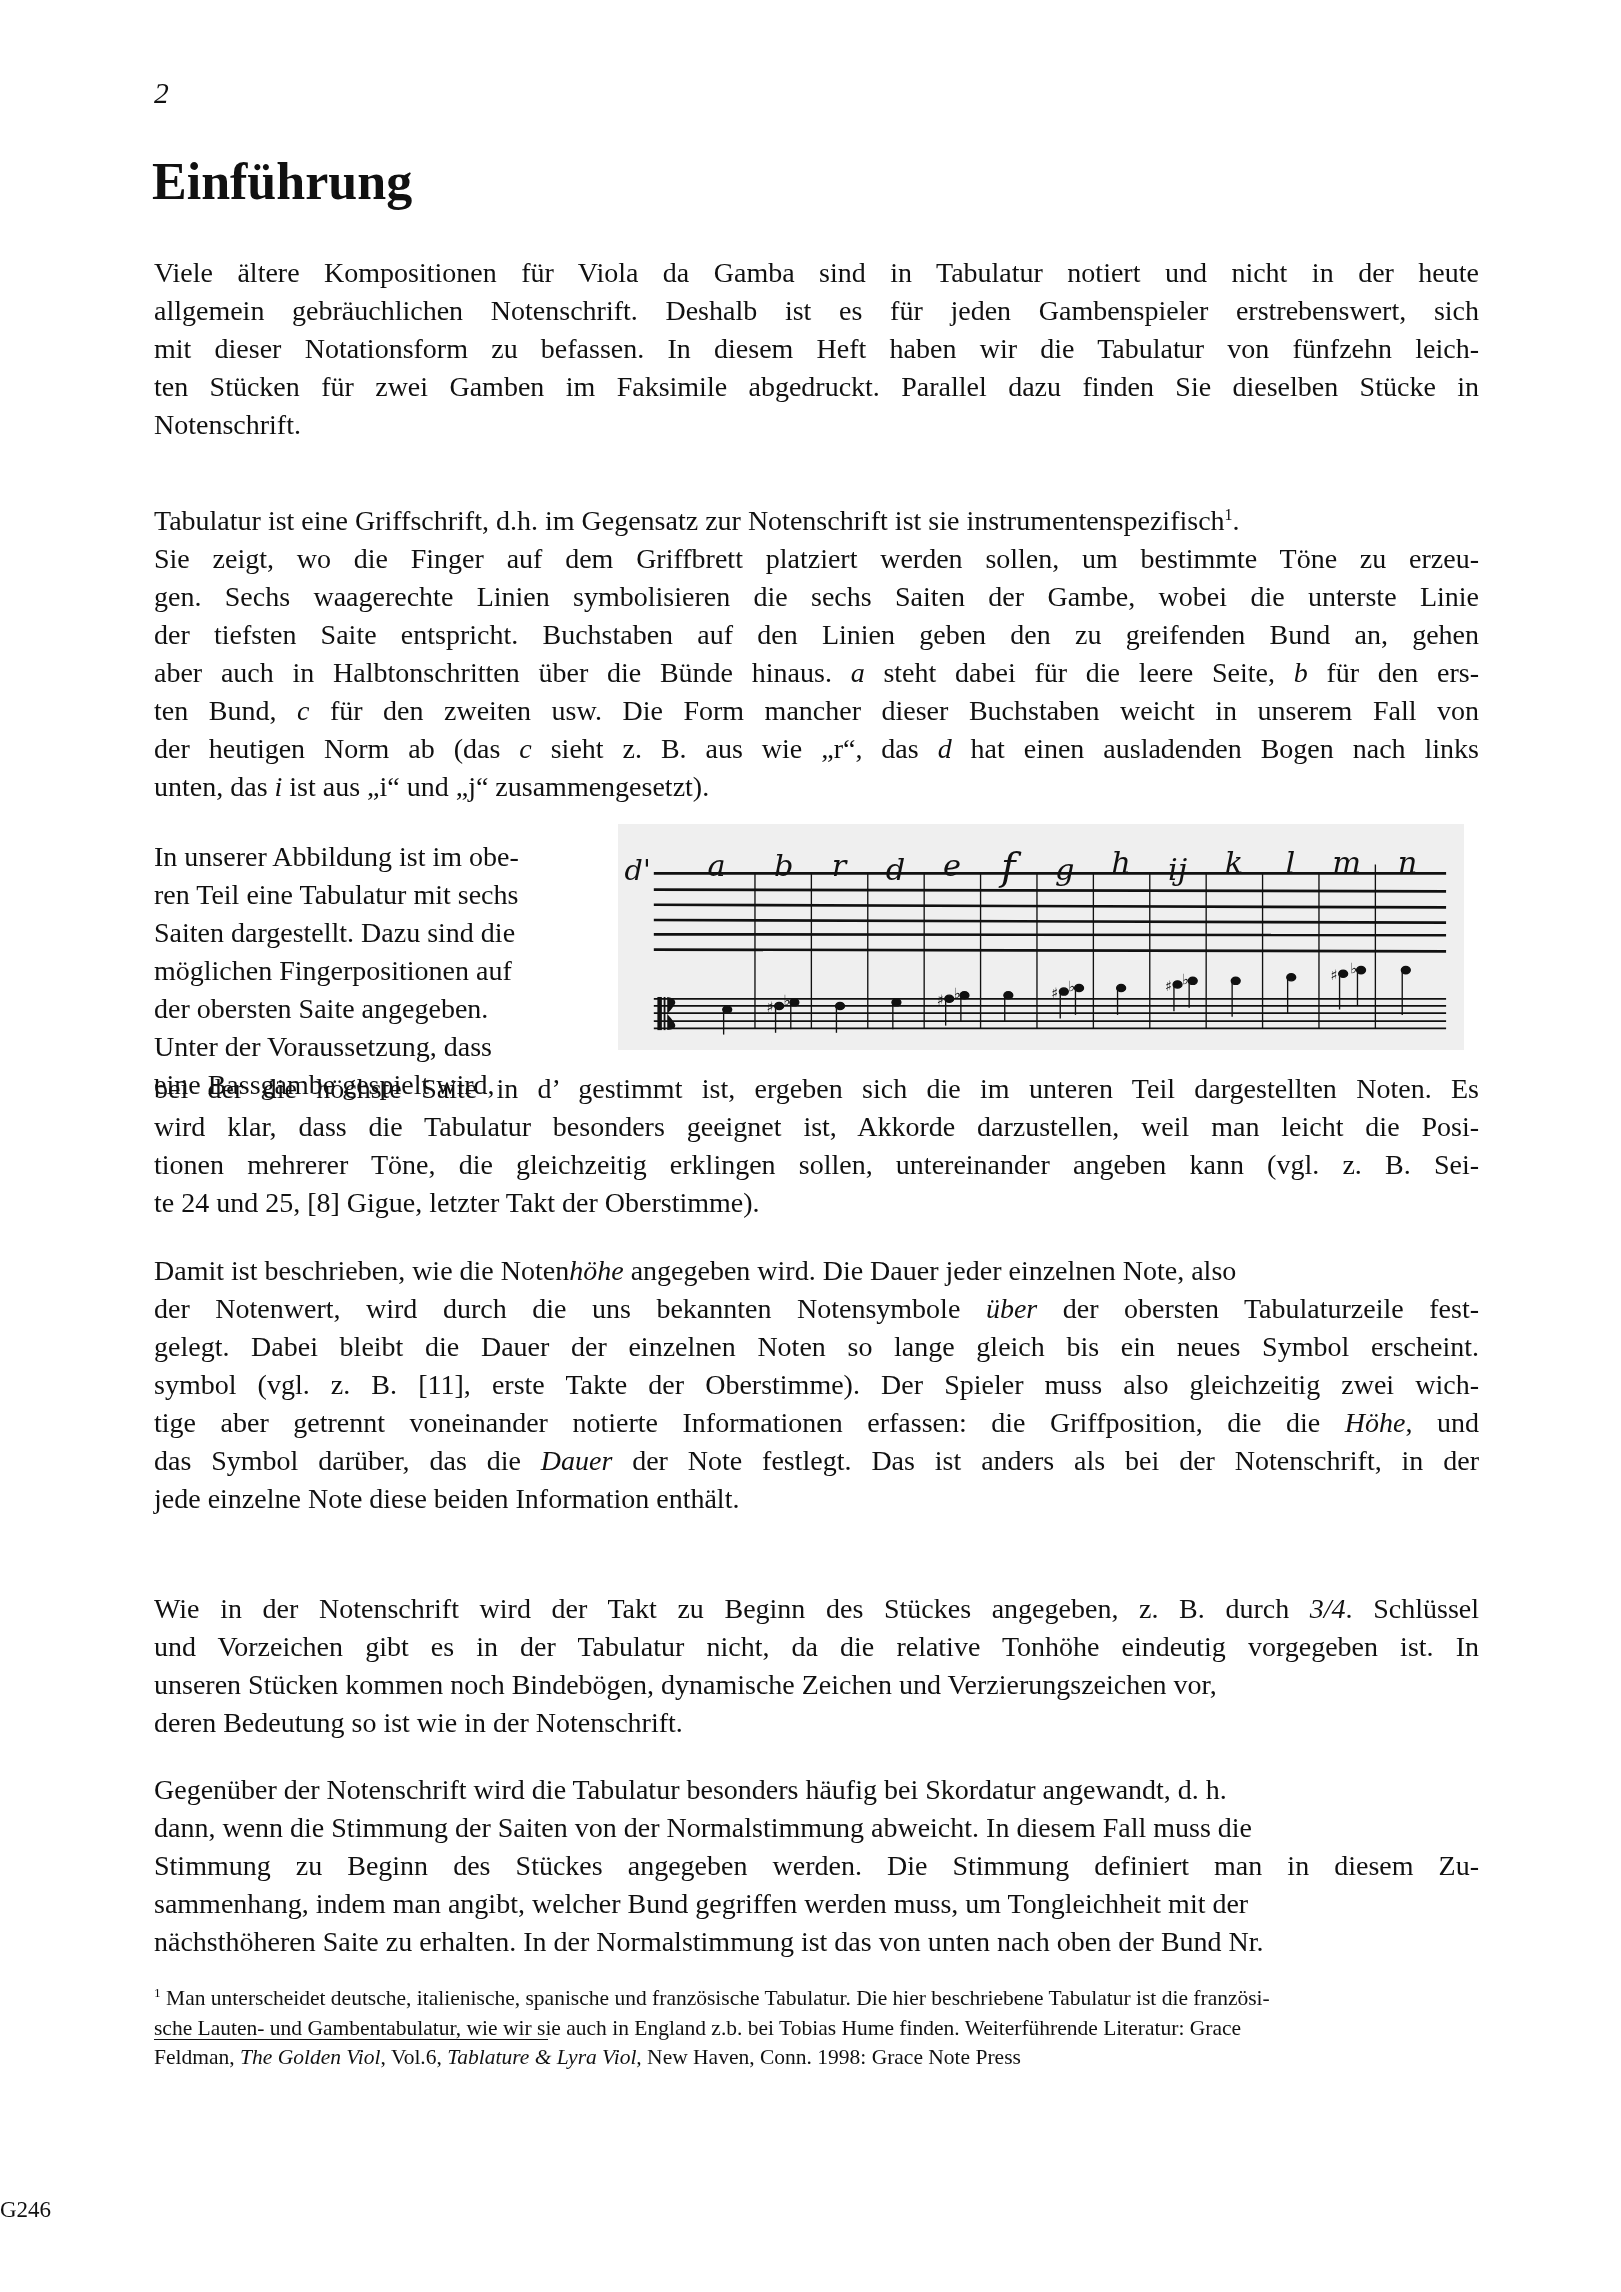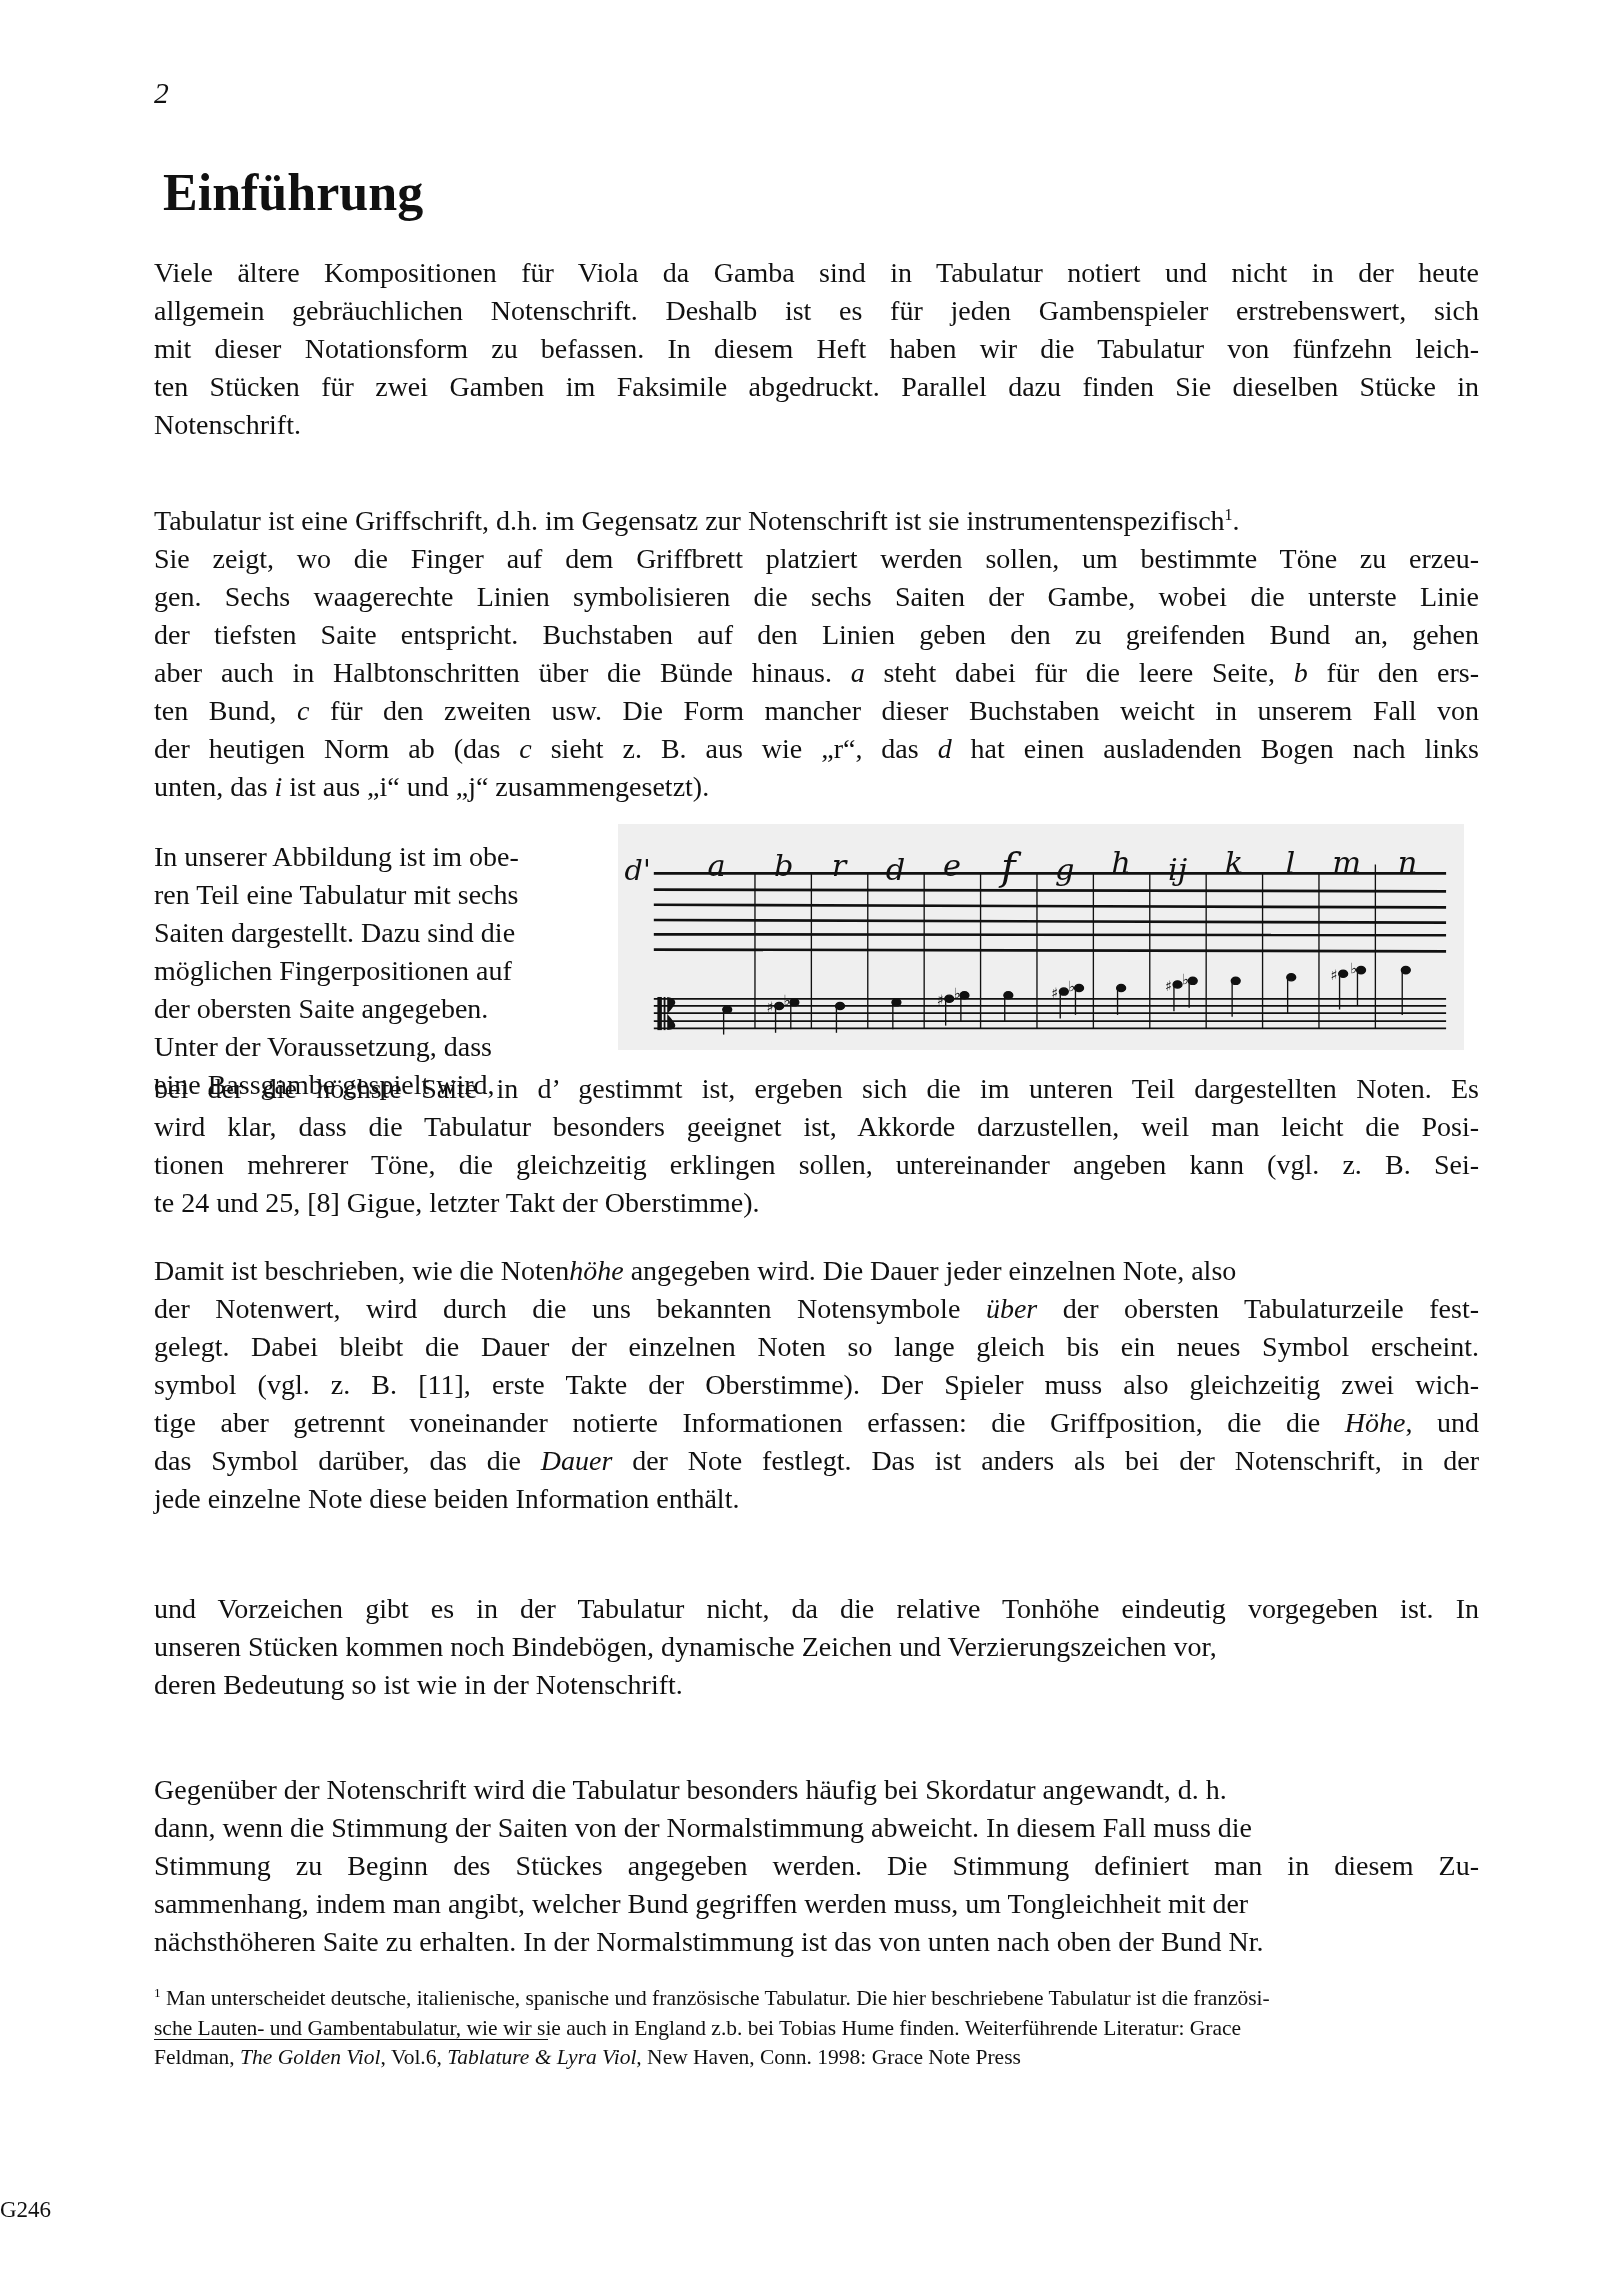--- a/index.html
+++ b/index.html
@@ -1,19 +1,19 @@
 <!DOCTYPE html>
 <html style="font-size:14.3px"><head>
 <meta charset="utf-8">
 <style>
   html, body { margin: 0; padding: 0; background: #ffffff; }
   body { width: 1621px; height: 2293px; position: relative; overflow: hidden;
          font-family: "Liberation Serif", "DejaVu Serif", serif; color: #111; }
   .page-num { position: absolute; left: 154px; top: 77px; font-size: 29.6px; font-style: italic; }
-  .title { position: absolute; left: 152px; top: 152px; margin: 11px; font-size: 52px; font-weight: bold; letter-spacing: 0px; text-align: right; }
+  .title { position: absolute; left: 152px; top: 152px; margin: 0; font-size: 52px; font-weight: bold; letter-spacing: 0px; text-align: right; }
   .para { position: absolute; left: 154px; width: 1325px; font-size: 28px; line-height: 38px; margin: 0; }
   .line { display: block; white-space: nowrap; }
   .line.j { text-align: justify; text-align-last: justify; white-space: normal; }
   sup { font-size: 16px; line-height: 0; vertical-align: super; }
   .figure { position: absolute; left: 618px; top: 824px; width: 846px; height: 226px; background: #efefef; }
   .figure svg { display: block; }
   .fn-rule { position: absolute; left: 154px; top: 2039px; width: 394px; height: 0; border-top: 1.8px solid #111; }
   .footnote { position: absolute; left: 154px; top: 1984px; width: 1325px; font-size: 21.5px; line-height: 29.6px; }
   .footnote sup { font-size: 13.4px; }
   .footer { position: absolute; left: 0; width: 1621px; top: 2197px; text-align: left; font-size: 23px; }
@@ -171,20 +171,21 @@
   <span class="line"><span>Damit ist beschrieben, wie die Noten</span><i>höhe</i><span> angegeben wird. Die Dauer jeder einzelnen Note, also</span></span>
   <span class="line" style="text-align:justify;text-align-last:justify;white-space:normal;"><span>der Notenwert, wird durch die uns bekannten Notensymbole </span><i>über</i><span> der obersten Tabulaturzeile fest-</span></span>
   <span class="line j">gelegt. Dabei bleibt die Dauer der einzelnen Noten so lange gleich bis ein neues Symbol erscheint.</span>
   <span class="line j">symbol (vgl. z. B. [11], erste Takte der Oberstimme). Der Spieler muss also gleichzeitig zwei wich-</span>
   <span class="line" style="text-align:justify;text-align-last:justify;white-space:normal;"><span>tige aber getrennt voneinander notierte Informationen erfassen: die Griffposition, die die </span><i>Höhe</i><span>, und</span></span>
   <span class="line" style="text-align:justify;text-align-last:justify;white-space:normal;"><span>das Symbol darüber, das die </span><i>Dauer</i><span> der Note festlegt. Das ist anders als bei der Notenschrift, in der</span></span>
   <span class="line">jede einzelne Note diese beiden Information enthält.</span>
 </div>
 
 <div class="para" style="top:1590px;">
+  <span class="line" style="text-align:justify;text-align-last:justify;white-space:normal;"><span>Wie in der Notenschrift wird der Takt zu Beginn des Stückes angegeben, z. B. durch </span><i>3/4</i><span>. Schlüssel</span></span>
   <span class="line j">und Vorzeichen gibt es in der Tabulatur nicht, da die relative Tonhöhe eindeutig vorgegeben ist. In</span>
   <span class="line">unseren Stücken kommen noch Bindebögen, dynamische Zeichen und Verzierungszeichen vor,</span>
   <span class="line">deren Bedeutung so ist wie in der Notenschrift.</span>
 </div>
 
 <div class="para" style="top:1771px;">
   <span class="line">Gegenüber der Notenschrift wird die Tabulatur besonders häufig bei Skordatur angewandt, d. h.</span>
   <span class="line">dann, wenn die Stimmung der Saiten von der Normalstimmung abweicht. In diesem Fall muss die</span>
   <span class="line j">Stimmung zu Beginn des Stückes angegeben werden. Die Stimmung definiert man in diesem Zu-</span>
   <span class="line">sammenhang, indem man angibt, welcher Bund gegriffen werden muss, um Tongleichheit mit der</span>

